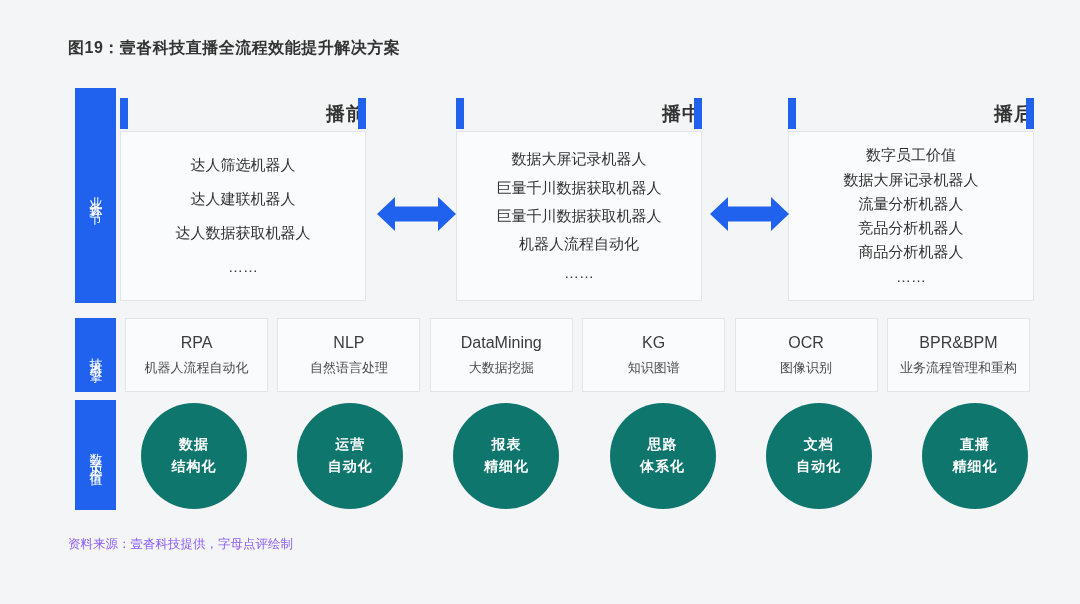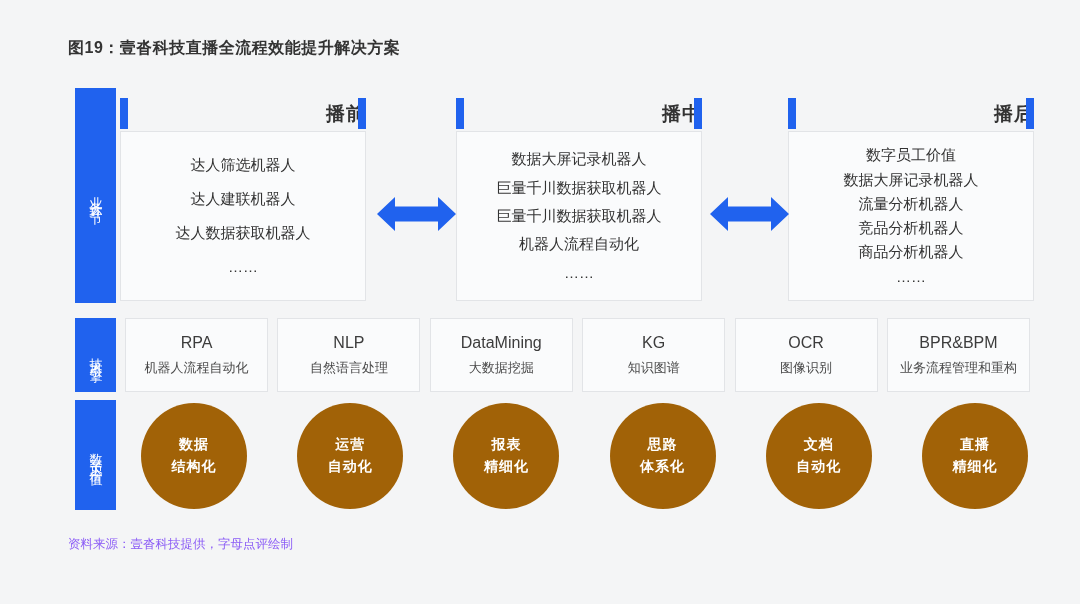--- a/index.html
+++ b/index.html
@@ -65,21 +65,21 @@
   .tech-name { font-size:16px; color:#3c3c3c; }
   .tech-desc { font-size:13px; color:#4a4a4a; }
 
   
   .value-row {
     position:absolute; left:141px; top:403px; width:887px; height:106px;
     display:flex; justify-content:space-between;
   }
   .value-circle {
     width:106px; height:106px; border-radius:50%;
-    background:#a16207; color:#fff;
+    background:#0f766e; color:#fff;
     display:flex; flex-direction:column; align-items:center; justify-content:center;
     font-size:14px; font-weight:600; line-height:1.55; letter-spacing:1px;
     text-align:center;
   }
   .source-note {
     position:absolute; left:68px; top:536px;
     font-size:12.5px; color:#8b5cf6;
   }
 </style>
 </head>

